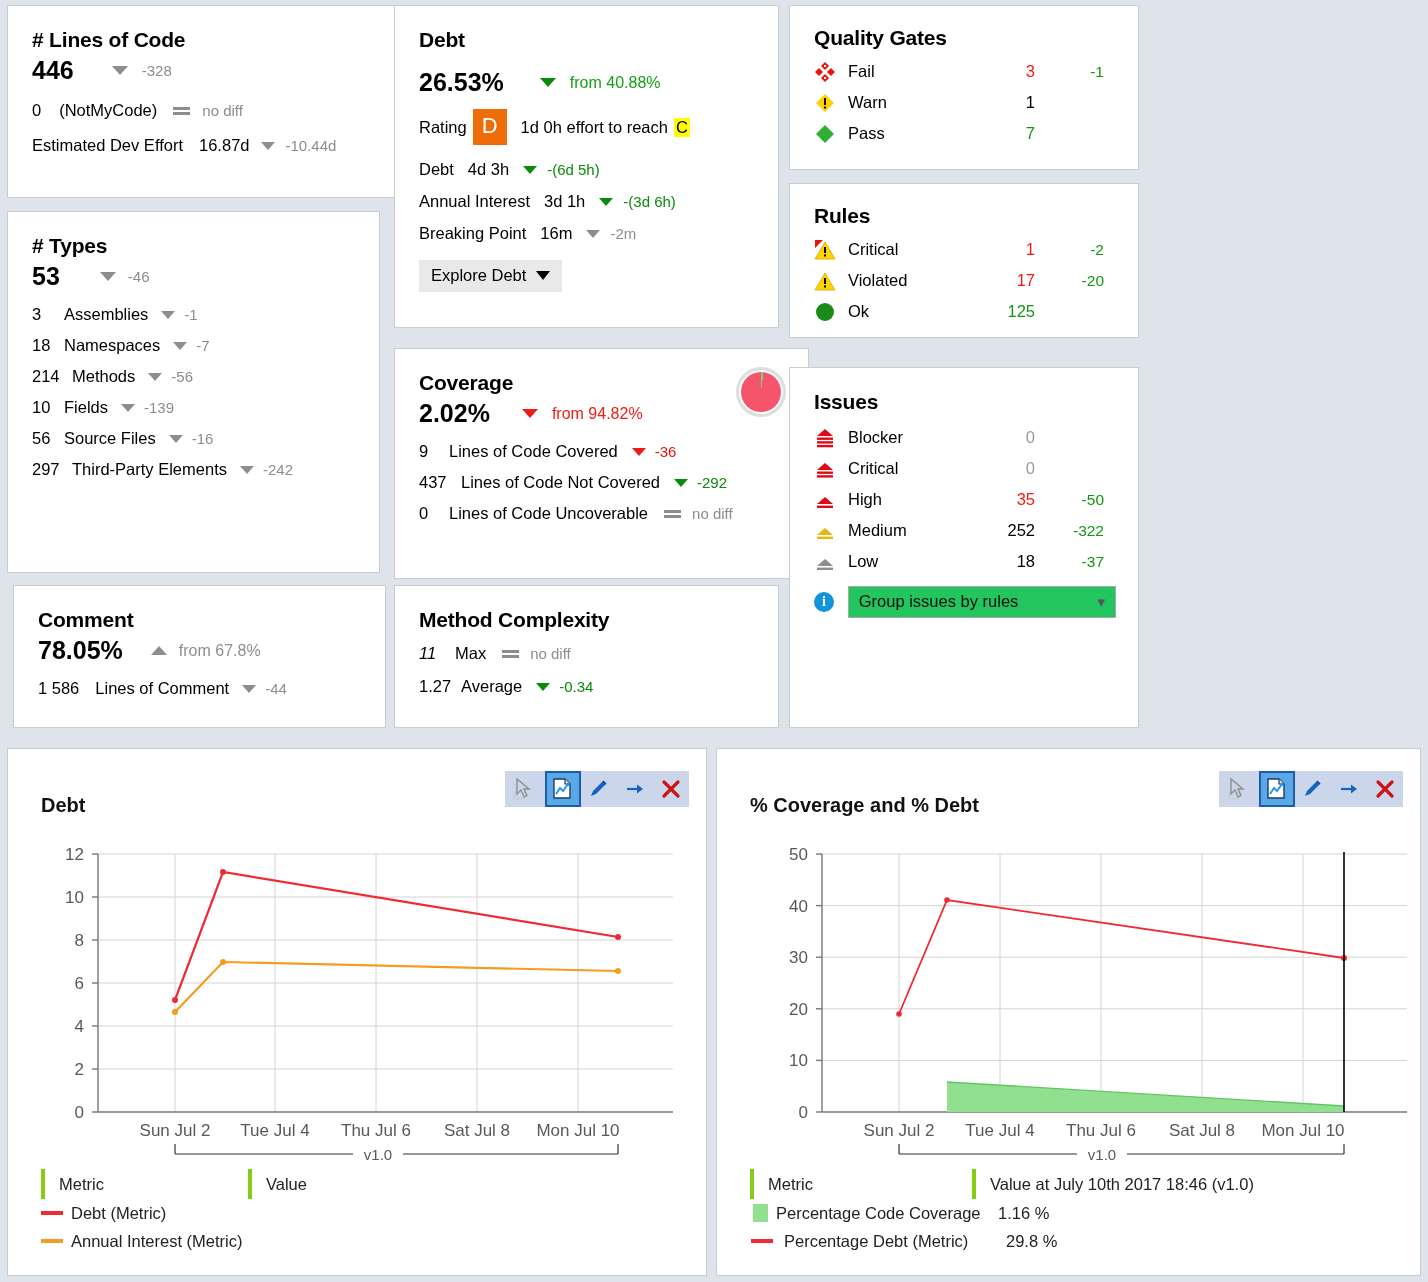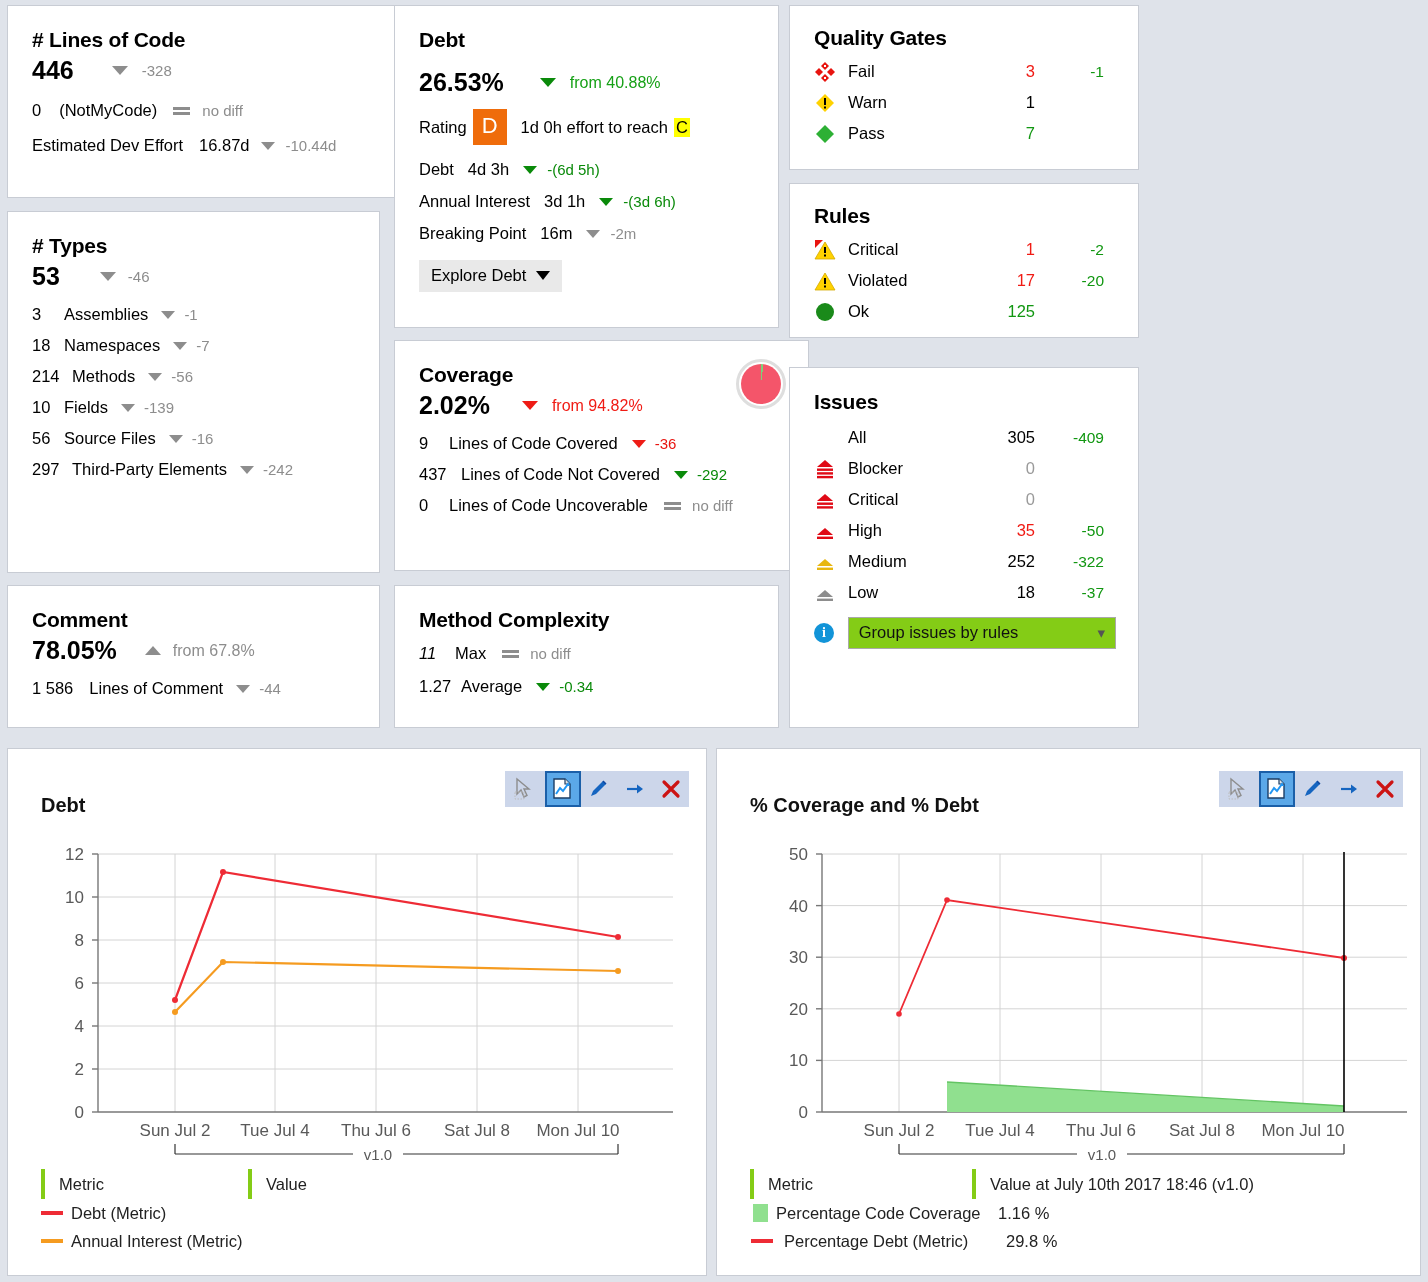--- a/index.html
+++ b/index.html
@@ -47,23 +47,23 @@
     display:inline-block; width:17px; height:10px; position:relative;
   }
   .eq:before, .eq:after {
     content:""; position:absolute; left:0; width:17px; height:3px; background:#8d8d8d;
   }
   .eq:before { top:1px; } .eq:after { top:6px; }
 
   
   #card-loc { left:7px; top:5px; width:440px; height:193px; }
   #card-types { left:7px; top:211px; width:373px; height:362px; }
-  #card-comment { left:7px; top:585px; width:373px; height:143px; }
+  #card-comment { left:13px; top:585px; width:373px; height:143px; }
   #card-debt { left:394px; top:5px; width:385px; height:323px; }
-  #card-coverage { left:394px; top:340px; width:415px; height:231px; }
+  #card-coverage { left:394px; top:348px; width:415px; height:231px; }
   #card-mcx { left:394px; top:585px; width:385px; height:143px; }
   #card-gates { left:789px; top:5px; width:350px; height:165px; }
   #card-rules { left:789px; top:183px; width:350px; height:155px; }
   #card-issues { left:789px; top:367px; width:350px; height:361px; }
 
   .pad { padding: 22px 24px 0 24px; }
 
   
   .rating-badge {
     display:inline-block; background:#ef6c0b; color:#fff;
@@ -95,21 +95,21 @@
   
   .mrow { display:flex; align-items:center; height:31px; font-size:16.5px; }
   .mrow .icn { width:34px; display:flex; align-items:center; }
   .mrow .nm { width:115px; color:#000; }
   .mrow .ct { width:72px; text-align:right; }
   .mrow .dl { flex:1; text-align:right; padding-right:12px; font-size:15.5px; }
   .c-red { color:#f01b14; } .c-green { color:#119711; } .c-grey { color:#9a9a9a; } .c-black { color:#000; }
 
   .select-box {
     display:flex; align-items:center; justify-content:space-between;
-    background:#84cc16; border:1px solid #a9a9a9;
+    background:#22c55e; border:1px solid #a9a9a9;
     font-size:16.5px; padding:5px 10px 6px 10px; cursor:pointer;
     width:270px;
   }
   .chev { color:#555; font-size:15px; }
   .info-dot {
     width:20px;height:20px;border-radius:50%;background:#1294d8;color:#fff;
     font-size:14px;font-weight:bold;display:flex;align-items:center;justify-content:center;
     font-family:"Liberation Serif", serif;
   }
 
@@ -414,26 +414,20 @@
           <span class="dl"></span>
         </div>
       </div>
     </div>
   </div>
 
   <div class="card" id="card-issues">
     <div style="padding:22px 22px 0 24px;">
       <div class="card-title">Issues</div>
       <div style="margin-top:8px;">
-        <div class="mrow">
-          <span class="icn"></span>
-          <span class="nm">All</span>
-          <span class="ct c-black">305</span>
-          <span class="dl c-green">-409</span>
-        </div>
         <div class="mrow">
           <span class="icn">
             <svg width="22" height="20" viewBox="0 0 22 20">
               <path d="M11 1 L19 8 L3 8 Z" fill="#e00a16"></path>
               <rect x="3" y="9.5" width="16" height="2.4" fill="#e00a16"></rect>
               <rect x="3" y="13.2" width="16" height="2.4" fill="#e00a16"></rect>
               <rect x="3" y="16.9" width="16" height="2.4" fill="#e00a16"></rect>
             </svg>
           </span>
           <span class="nm">Blocker</span>

